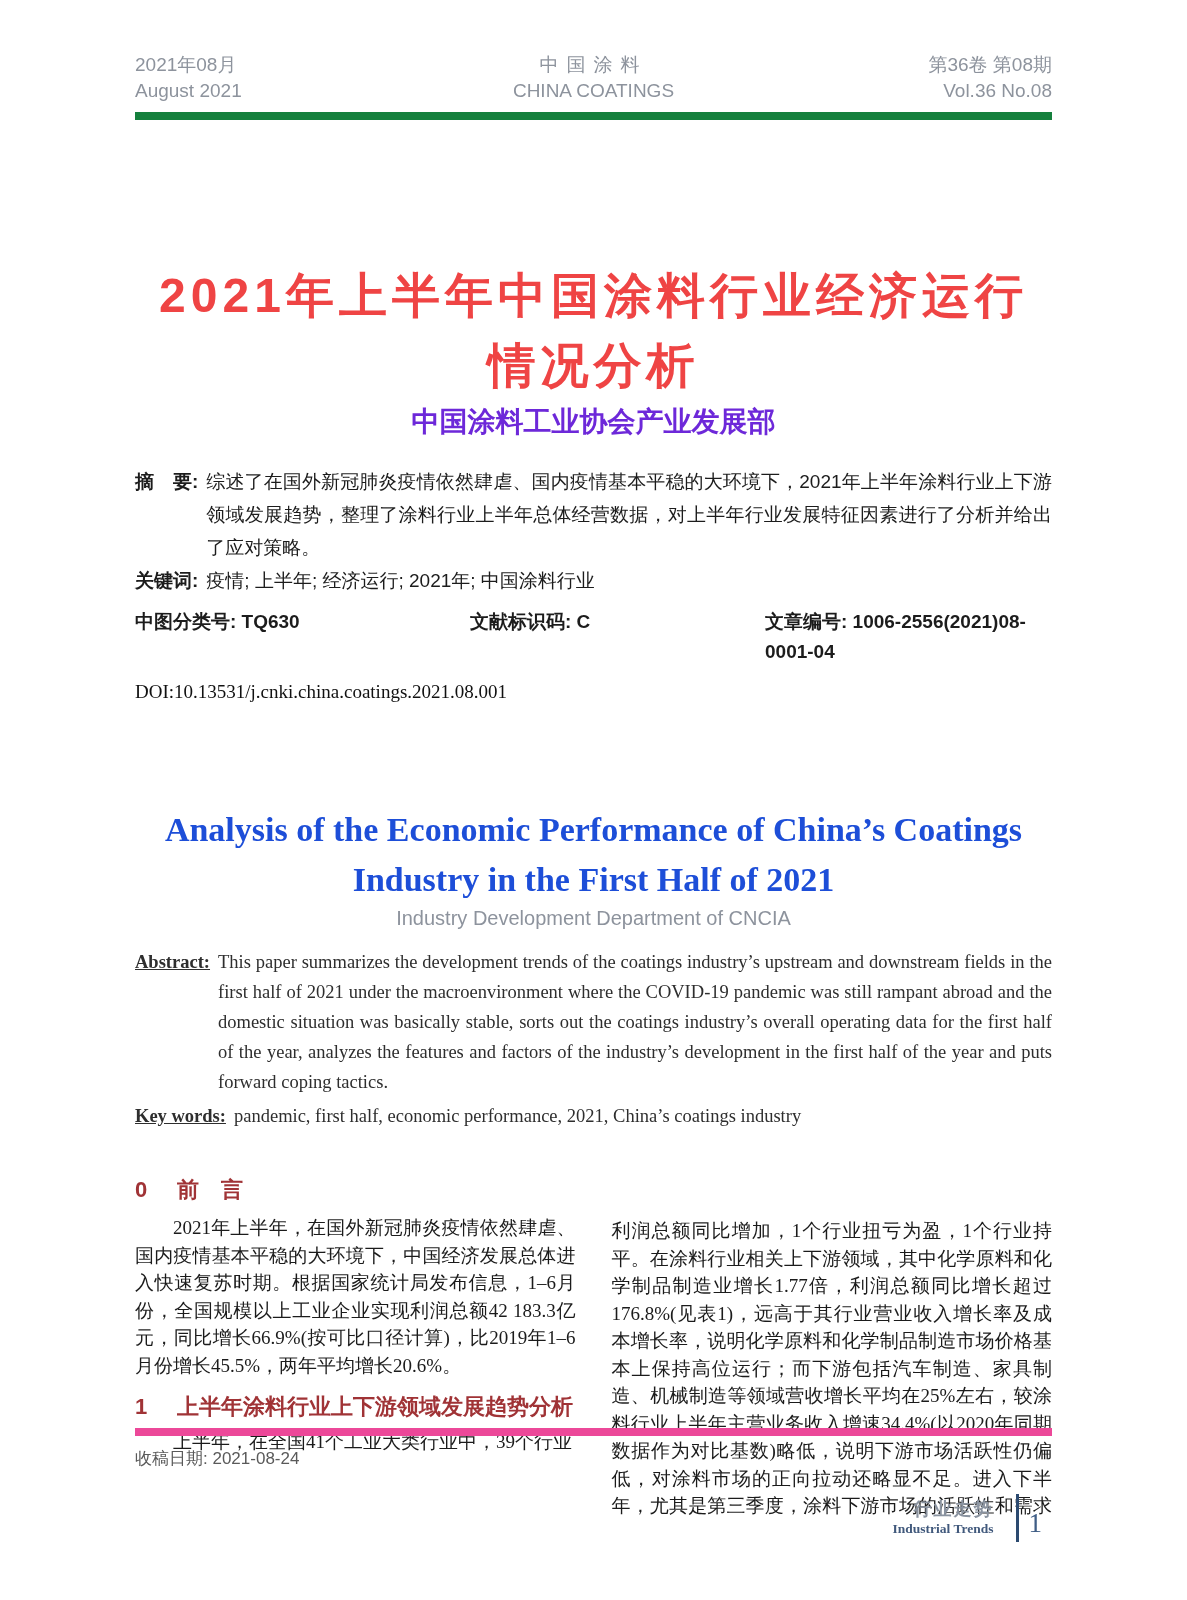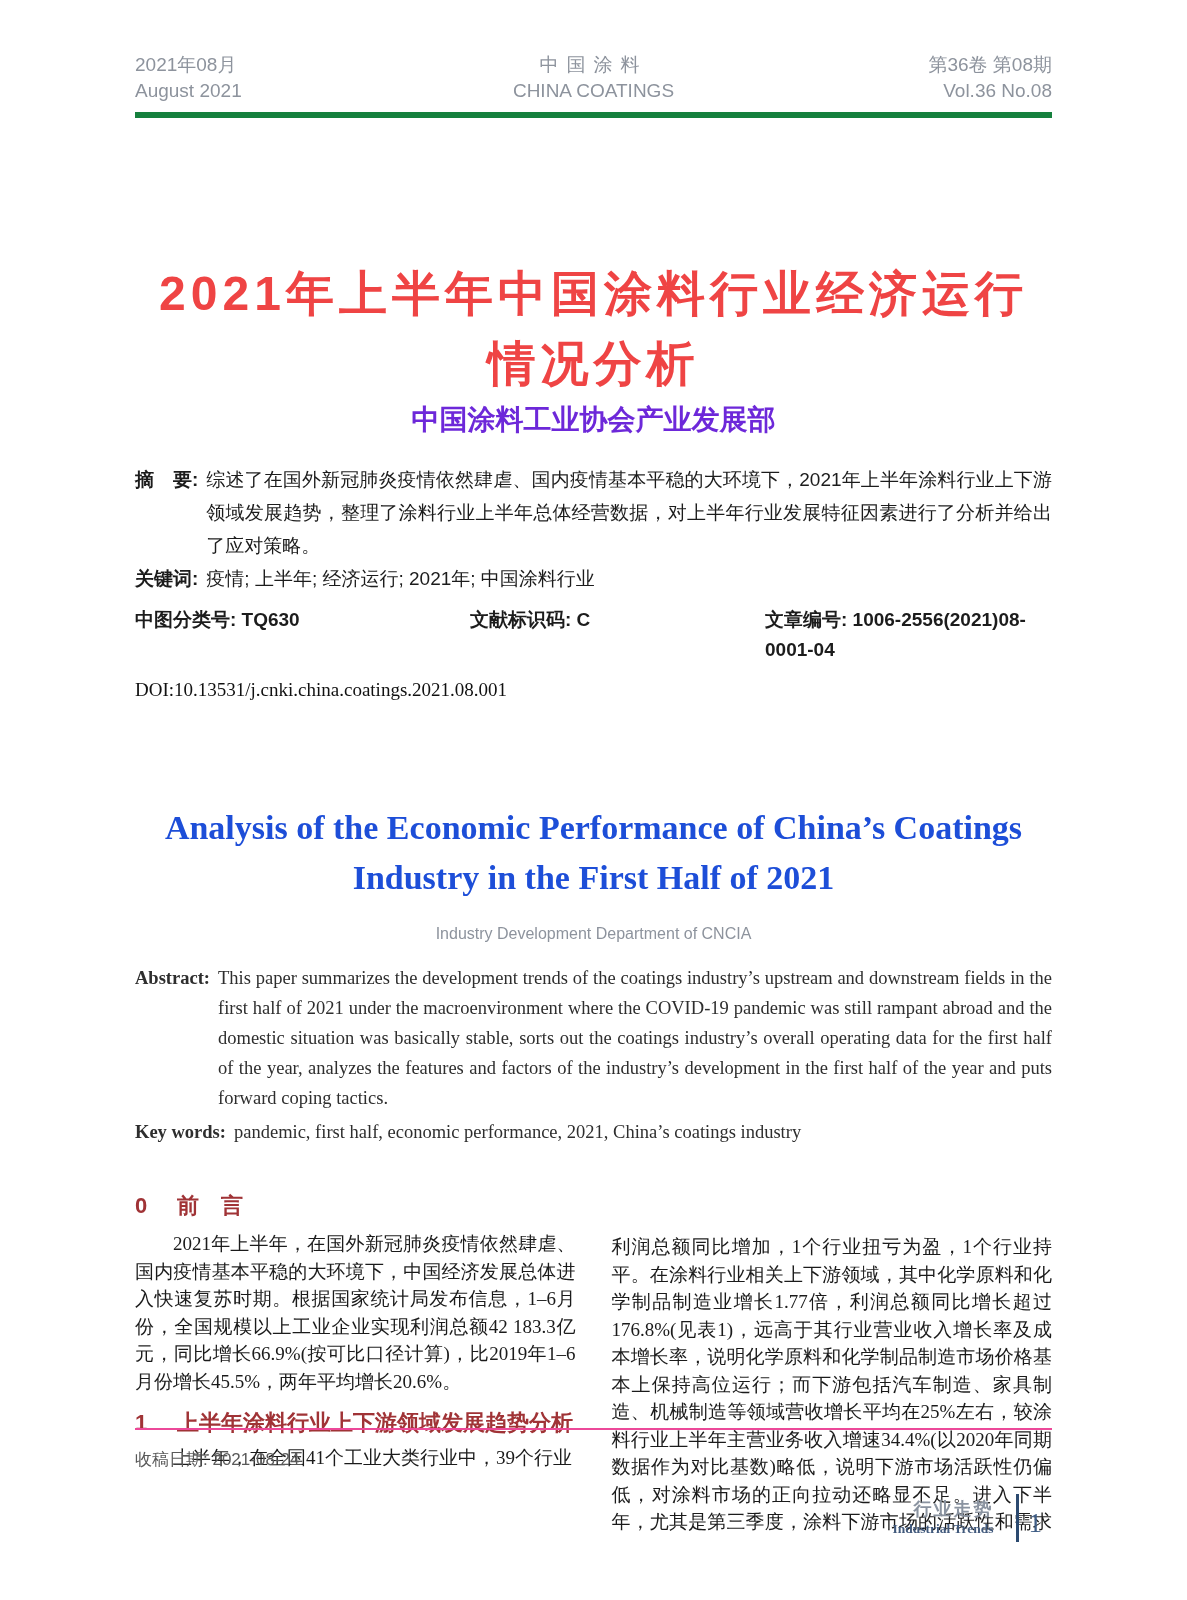--- a/index.html
+++ b/index.html
@@ -7,21 +7,21 @@
     width:1187px;height:1600px;position:relative;background:#ffffff;
     margin:0 auto;overflow:hidden;
     font-family:"Liberation Sans","DejaVu Sans",sans-serif;color:#1c1c1c;
   }
   .content{position:absolute;left:135px;right:135px;top:0;}
 
   
   .jheader{
     display:grid;grid-template-columns:1fr auto 1fr;
     padding-top:52px;padding-bottom:8px;
-    border-bottom:6px solid #15803d;
+    border-bottom:8px solid #15803d;
     color:#8d939d;font-size:19px;line-height:26px;
   }
   .jheader .left{text-align:left;}
   .jheader .mid{text-align:center;}
   .jheader .mid .cn{letter-spacing:8px;}
   .jheader .right{text-align:right;}
 
   
   .cn-title{
     margin-top:141px;text-align:center;
@@ -41,28 +41,28 @@
   .clc-row .c2{flex:0 0 295px;}
   .clc-row .c3{flex:1 1 auto;}
   .doi{margin-top:12px;font-family:"Liberation Serif","DejaVu Serif",serif;font-size:19px;color:#111;line-height:26px;}
 
   
   .en-title{
     margin-top:100px;text-align:center;color:#1d4ed8;
     font-family:"Liberation Serif","DejaVu Serif",serif;
     font-weight:bold;font-size:34px;line-height:50px;
   }
-  .en-author{margin-top:18px;text-align:center;color:#8d939d;font-size:16px;line-height:26px;}
+  .en-author{text-align:center;color:#8d939d;font-size:20px;line-height:26px;}
 
   
   .meta-en{
     margin-top:16px;font-family:"Liberation Serif","DejaVu Serif",serif;
     font-size:18.5px;line-height:30px;color:#2e2e2e;
   }
-  .meta-en .lab{font-weight:bold;}
+  .meta-en .lab{font-weight:bold;text-decoration:underline;}
   .meta-en .kw{margin-top:4px;}
 
   
   .body-cols{
     margin-top:44px;height:348px;overflow:hidden;
     display:grid;grid-template-columns:1fr 1fr;column-gap:36px;
     font-family:"Liberation Serif","DejaVu Serif",serif;
     font-size:19px;line-height:27.5px;color:#1b1b1b;
   }
   .sec-head{
@@ -73,21 +73,21 @@
   .sec-head .num{flex:0 0 42px;}
   .sec-head .ttl{flex:1 1 auto;}
   .sec1{margin-top:13px;margin-bottom:7px;}
   .para{text-align:justify;margin:0;}
   .indent{text-indent:2em;}
   .col-right{padding-top:42px;}
 
   
   .footnote{
     position:absolute;left:135px;right:135px;top:1428px;
-    border-top:2px solid #ec4899;padding-top:19px;
+    border-top:8px solid #ec4899;padding-top:12px;
     font-size:17px;color:#5a5a5a;line-height:22px;
   }
 
   
   .pfooter{position:absolute;top:1494px;right:145px;display:flex;align-items:center;}
   .pfooter .names{text-align:right;margin-right:22px;}
   .pfooter .cnname{font-size:18px;font-weight:bold;color:#8a93a0;letter-spacing:2px;line-height:22px;}
   .pfooter .enname{font-family:"Liberation Serif","DejaVu Serif",serif;font-size:13.5px;font-weight:bold;color:#41597c;line-height:18px;}
   .pfooter .vbar{width:3px;height:48px;background:#2c4a70;}
   .pfooter .pnum{font-family:"Liberation Serif","DejaVu Serif",serif;font-size:27px;color:#3f5d85;margin-left:10px;margin-top:10px;}

